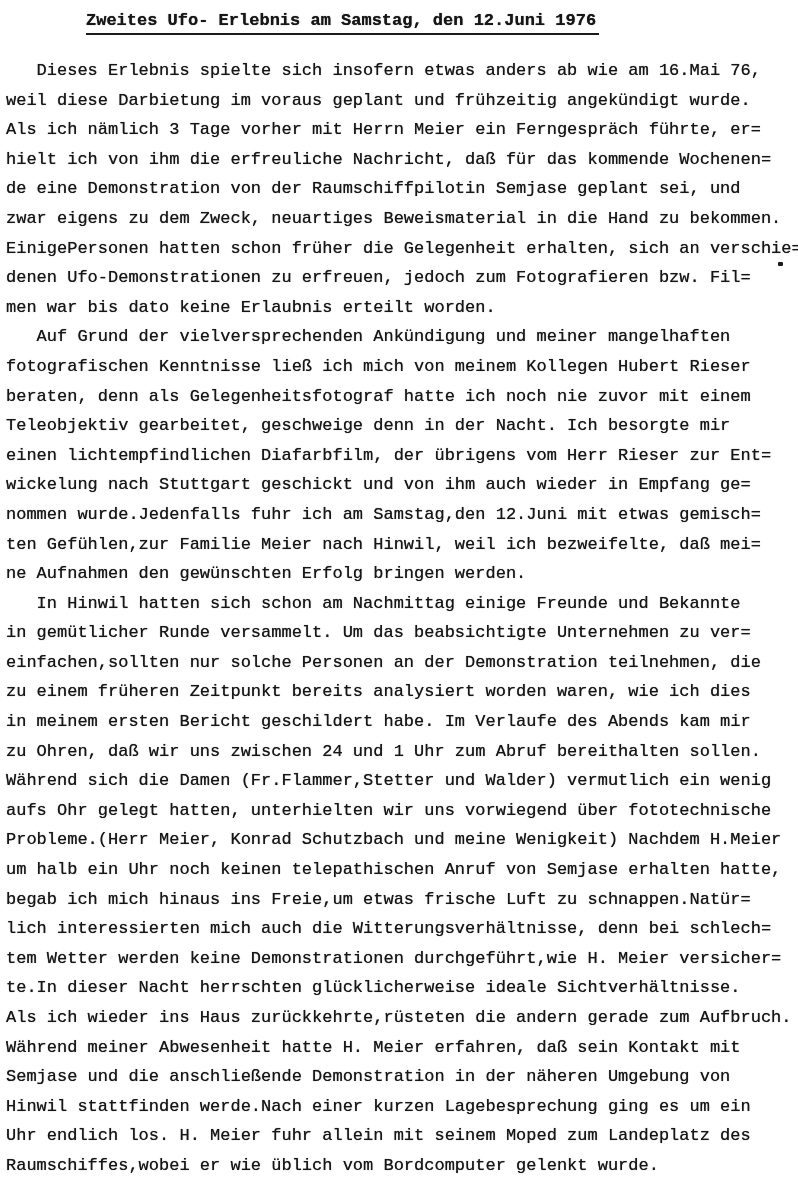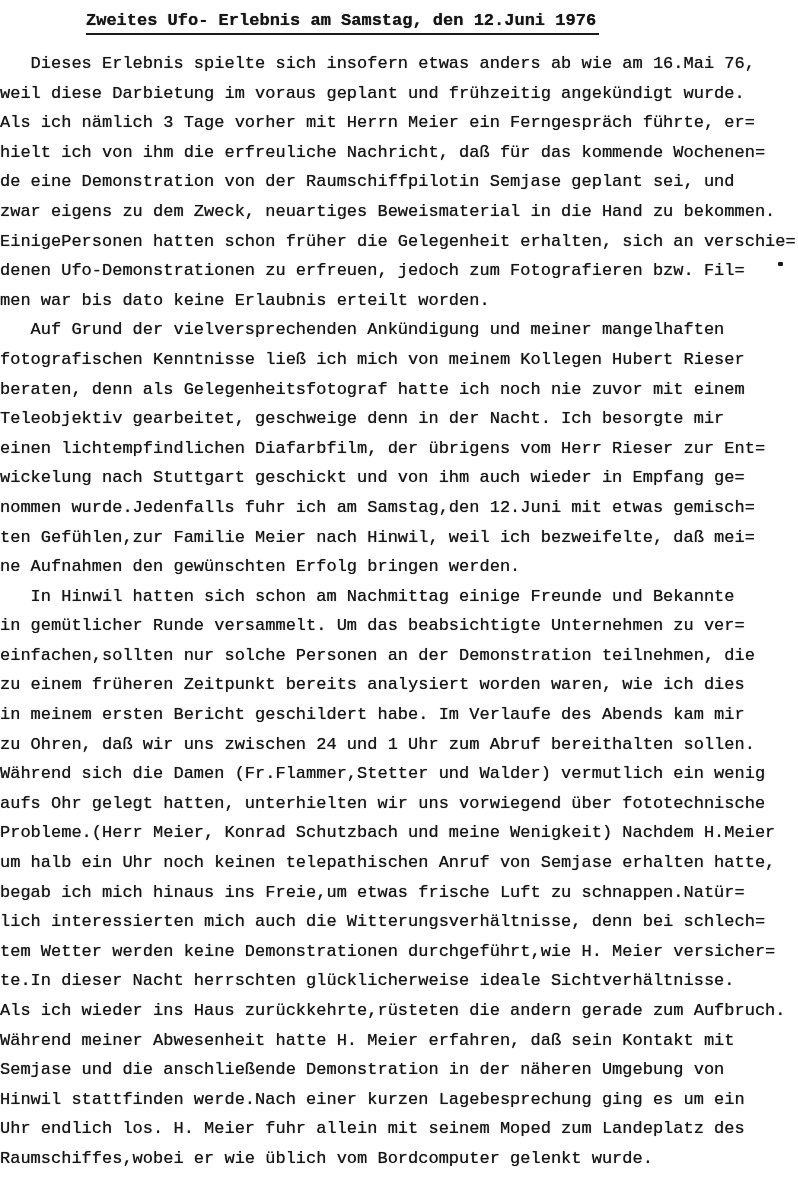--- a/index.html
+++ b/index.html
@@ -25,22 +25,22 @@
     margin: 10px 0 0 86px;
     padding: 0 3px 2px 0;
     font-size: 17px;
     font-weight: bold;
     line-height: 21px;
     border-bottom: 2.5px solid #1a1a1a;
     white-space: pre;
     text-shadow: 0 0 0.8px rgba(15,15,15,0.9);
   }
   .doc-body {
-    margin-top: 14px;
-    padding-left: 0;
+    margin-top: 21px;
+    padding-left: 6px;
     font-size: 17px;
     line-height: 29.6px;
     white-space: pre;
     text-shadow: 0 0 0.8px rgba(15,15,15,0.8);
   }
   .paragraph {
     margin: 0;
     padding: 0;
   }
   .text-line {

